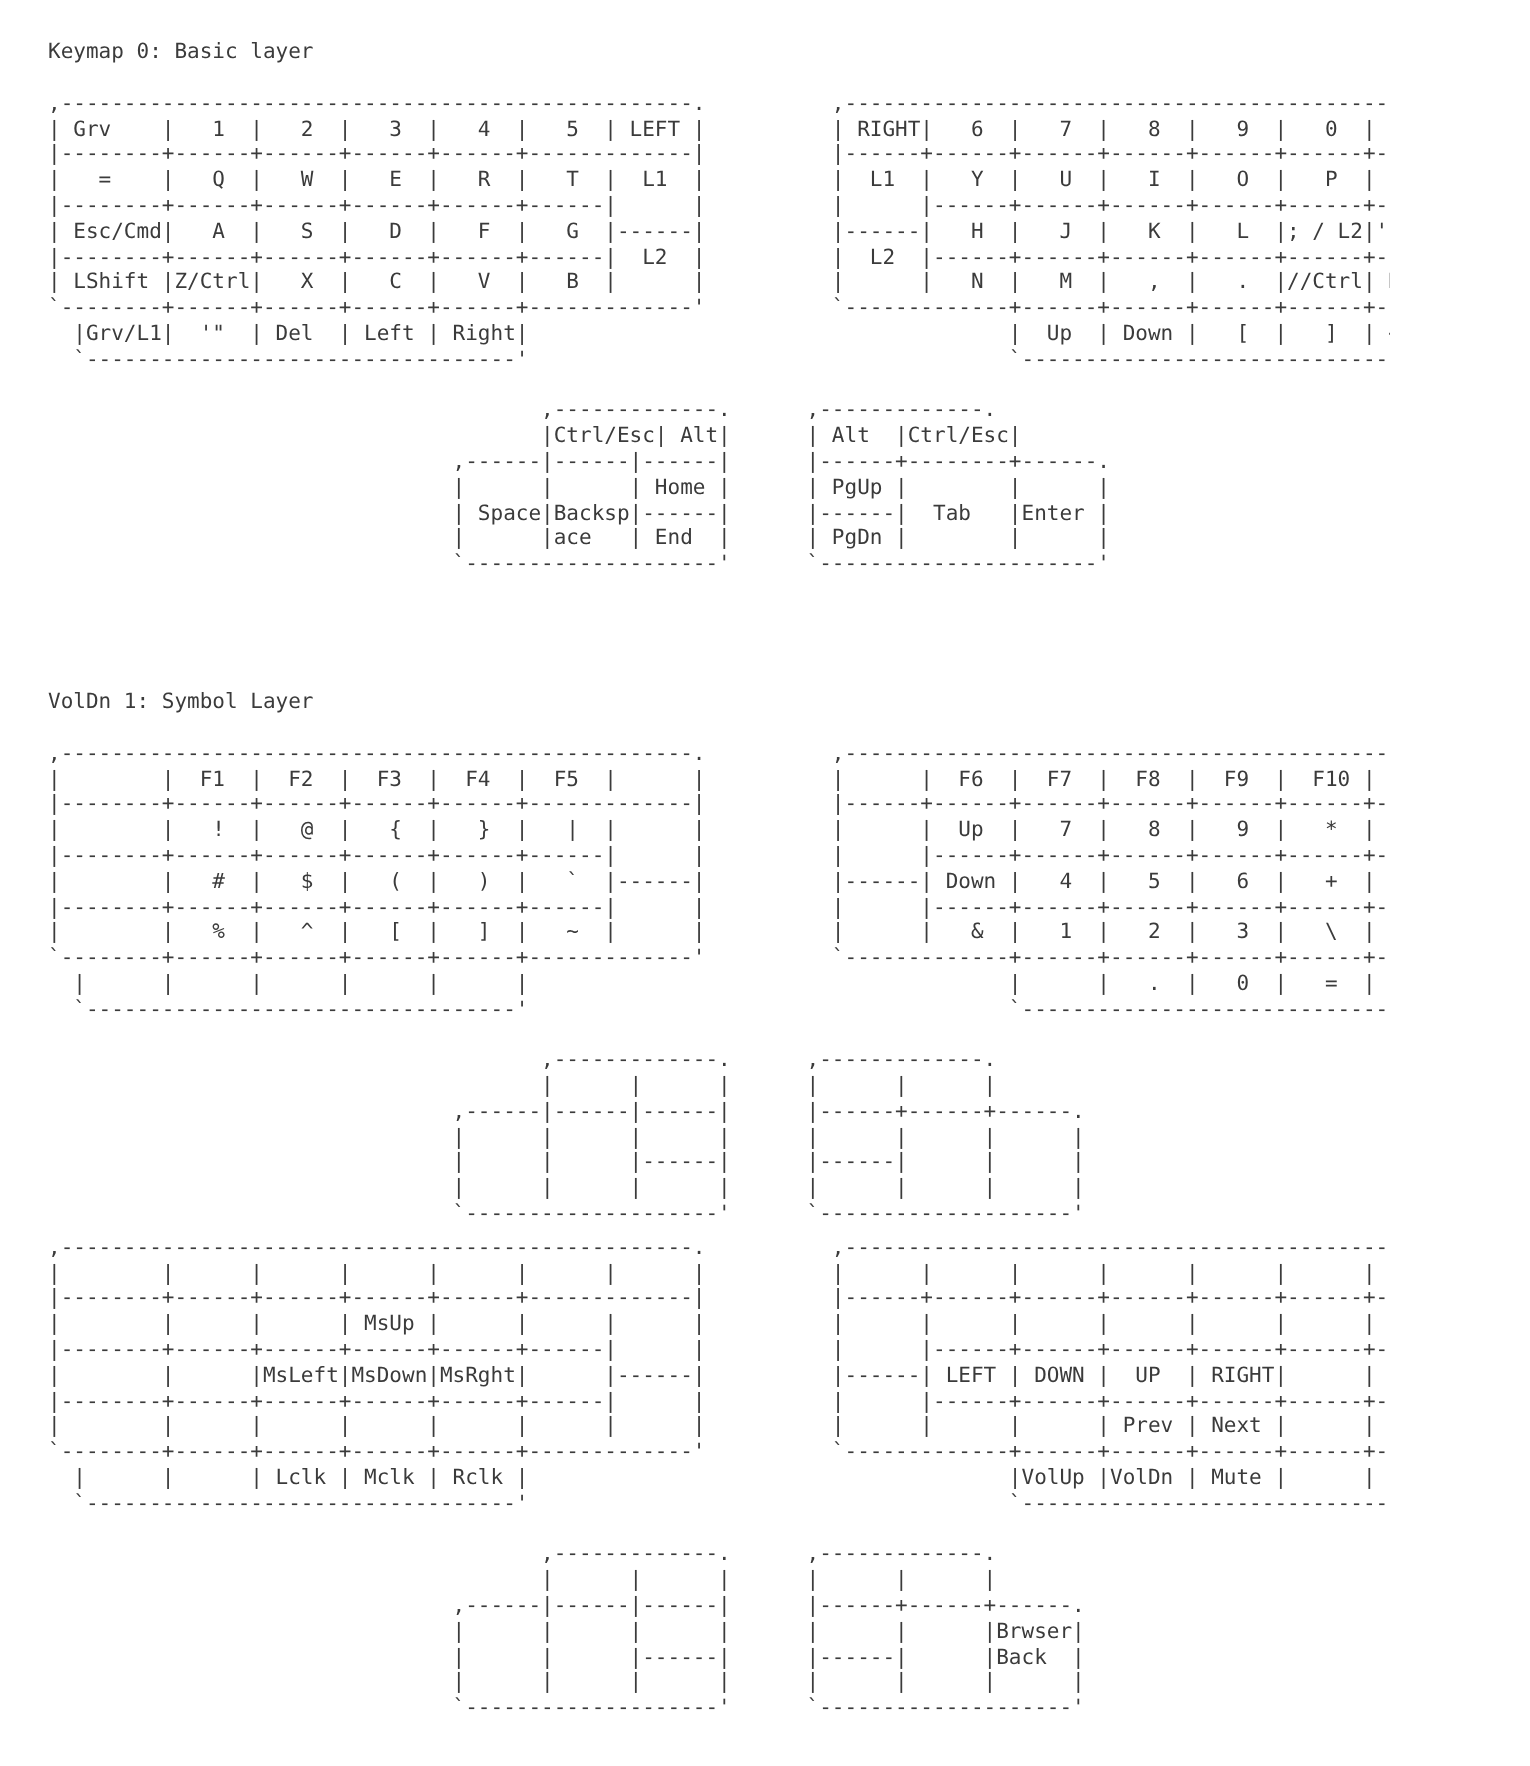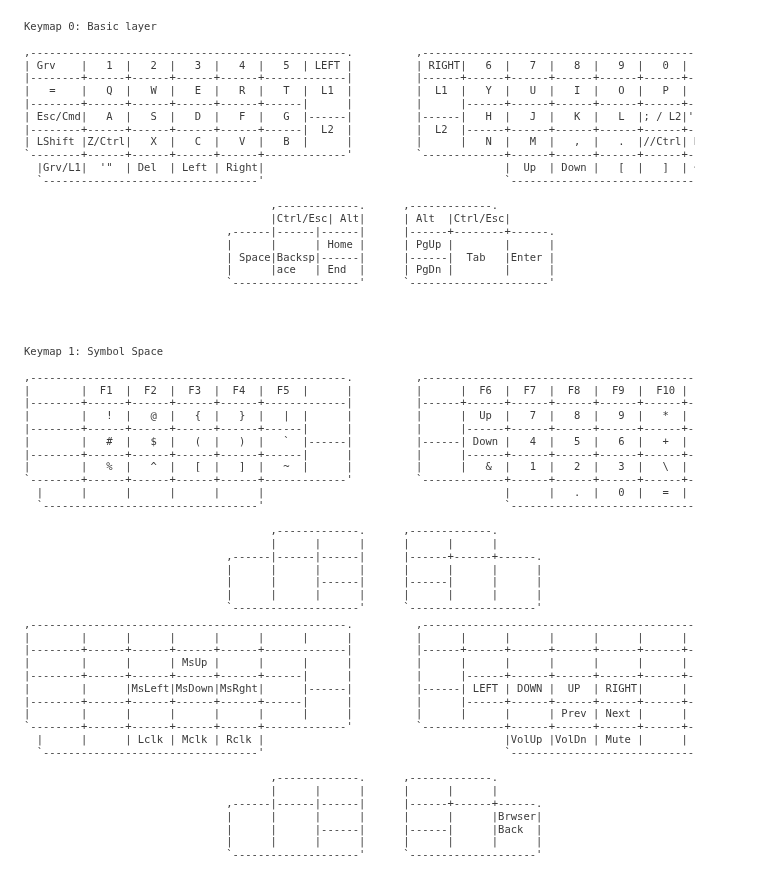--- a/index.html
+++ b/index.html
@@ -57,21 +57,21 @@
                                        ,-------------.      ,-------------.
                                        |Ctrl/Esc| Alt|      | Alt  |Ctrl/Esc|
                                 ,------|------|------|      |------+--------+------.
                                 |      |      | Home |      | PgUp |        |      |
                                 | Space|Backsp|------|      |------|  Tab   |Enter |
                                 |      |ace   | End  |      | PgDn |        |      |
                                 `--------------------'      `----------------------'</pre>
   </section>
 
   <section class="km-section km-sec-1">
-    <p class="km-title">Keymap 1: Symbol Space</p>
+    <p class="km-title">VolDn 1: Symbol Layer</p>
     <pre class="km-art">,--------------------------------------------------.          ,--------------------------------------------------.
 |        |  F1  |  F2  |  F3  |  F4  |  F5  |      |          |      |  F6  |  F7  |  F8  |  F9  |  F10 |  F11   |
 |--------+------+------+------+------+-------------|          |------+------+------+------+------+------+--------|
 |        |   !  |   @  |   {  |   }  |   |  |      |          |      |  Up  |   7  |   8  |   9  |   *  |  F12   |
 |--------+------+------+------+------+------|      |          |      |------+------+------+------+------+--------|
 |        |   #  |   $  |   (  |   )  |   `  |------|          |------| Down |   4  |   5  |   6  |   +  |        |
 |--------+------+------+------+------+------|      |          |      |------+------+------+------+------+--------|
 |        |   %  |   ^  |   [  |   ]  |   ~  |      |          |      |   &amp;  |   1  |   2  |   3  |   \  |        |
 `--------+------+------+------+------+-------------'          `-------------+------+------+------+------+--------'
   |      |      |      |      |      |                                      |      |   .  |   0  |   =  |      |

